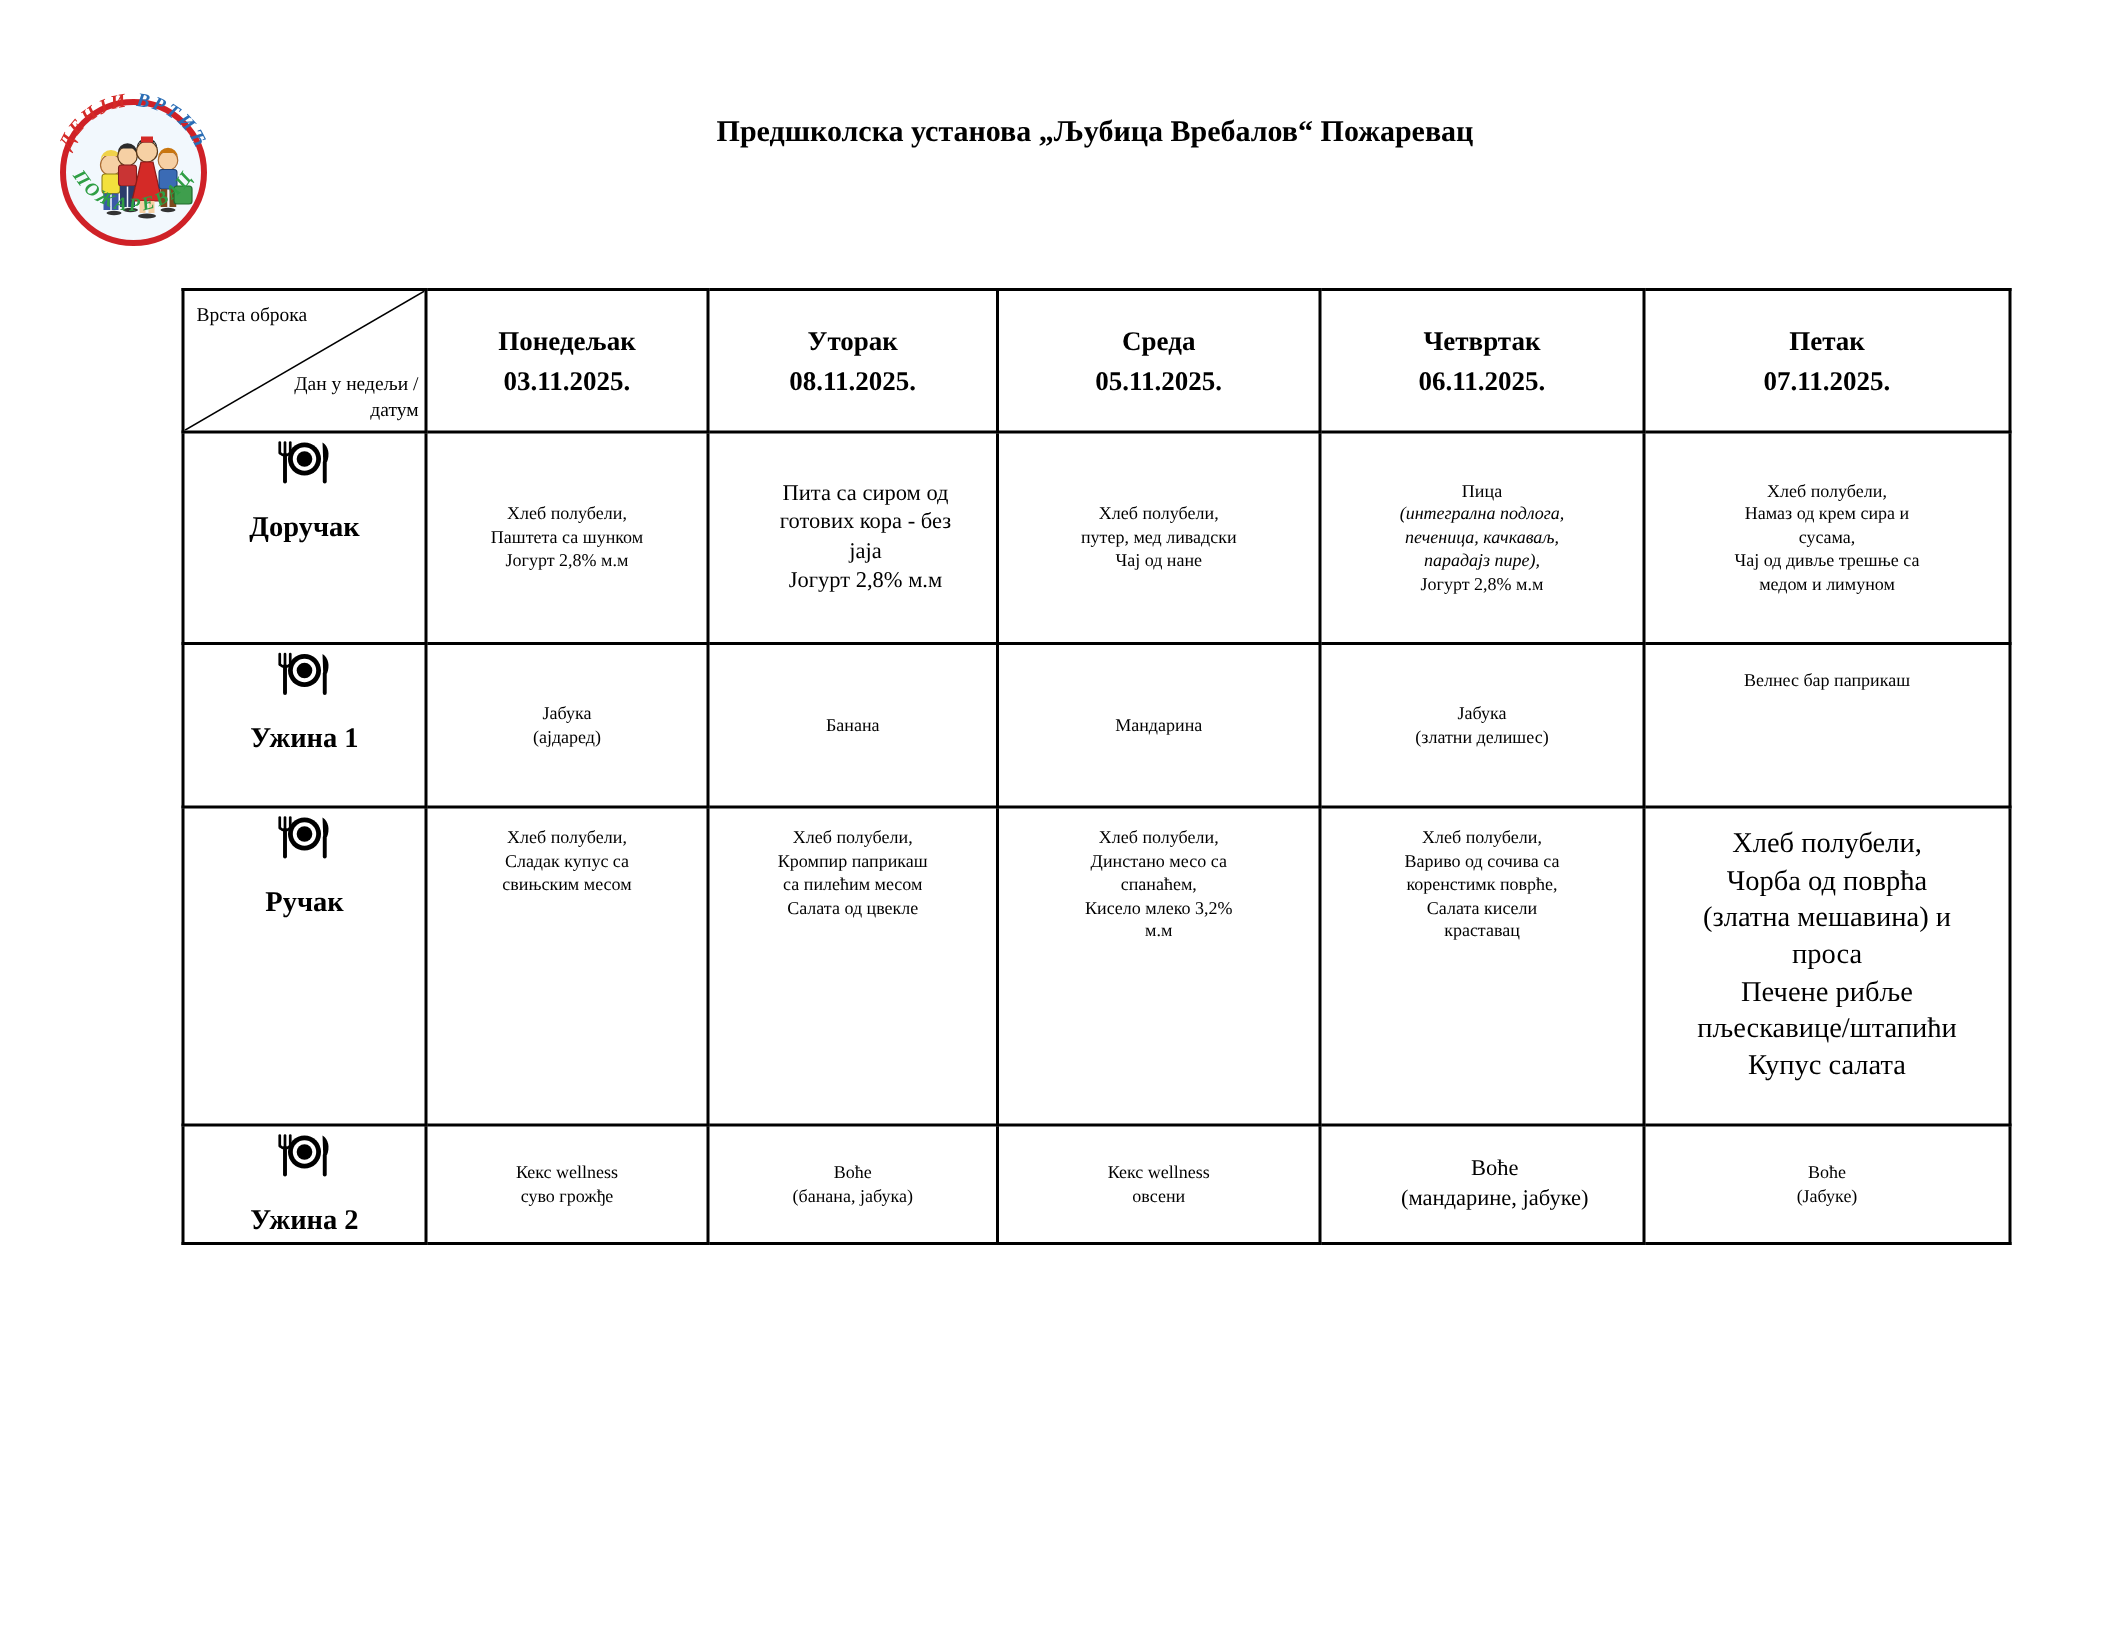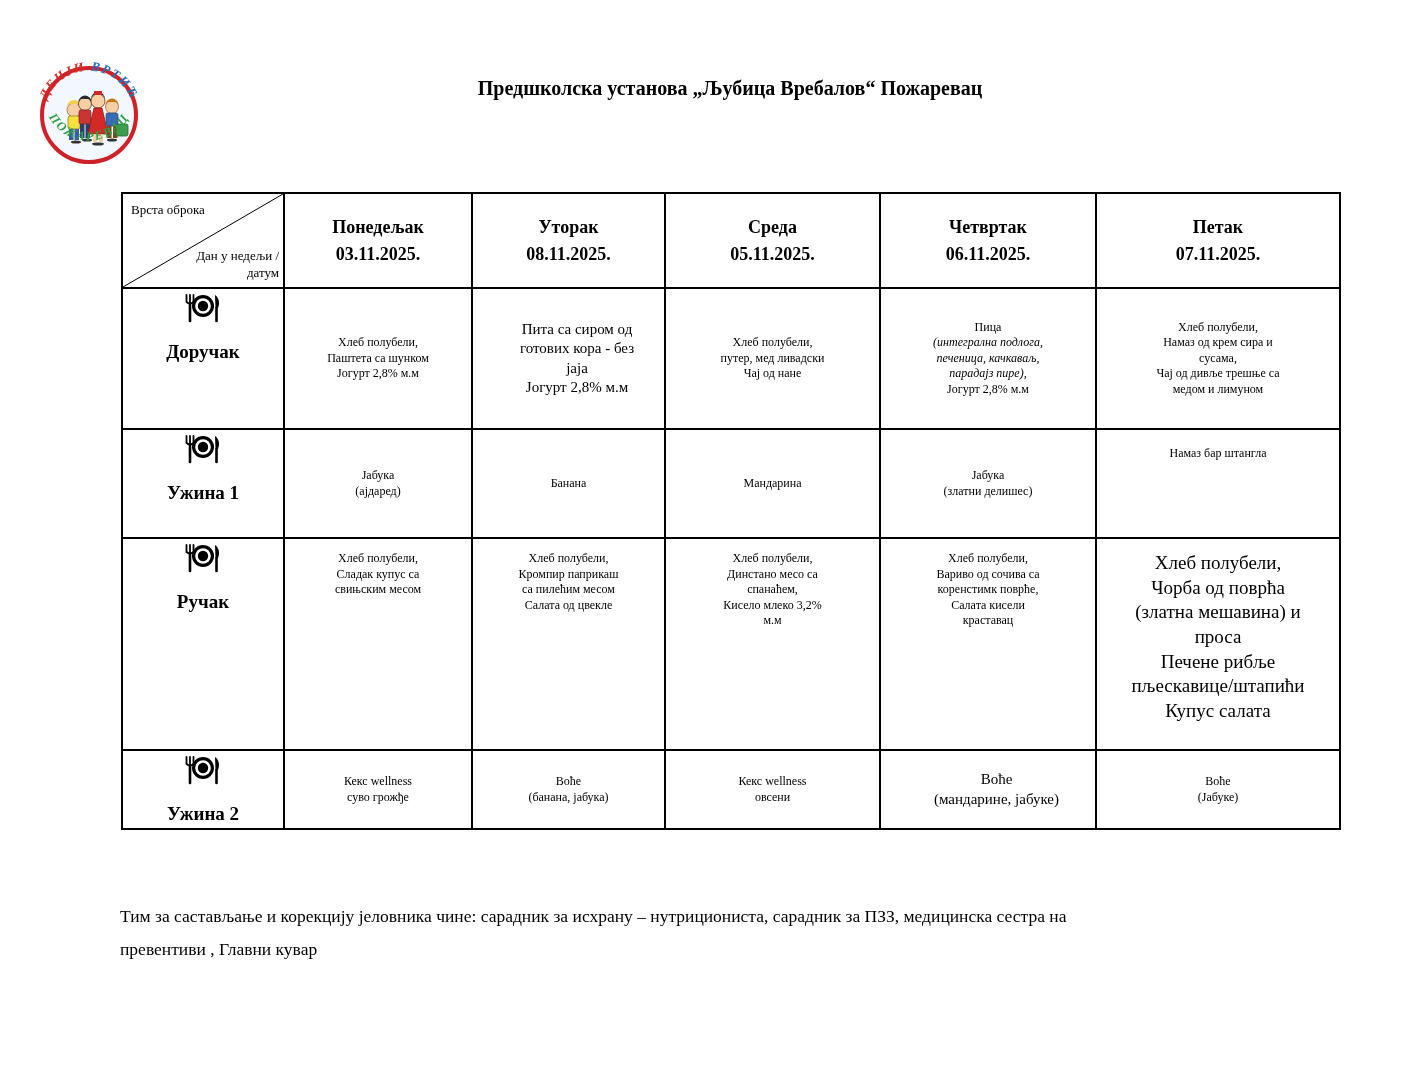--- a/index.html
+++ b/index.html
@@ -208,21 +208,21 @@
             </svg>
           </span>
           <div class="meal-label">Ужина 1</div>
         </td>
         <td class="cell">Јабука
 (ајдаред)</td>
         <td class="cell">Банана</td>
         <td class="cell">Мандарина</td>
         <td class="cell">Јабука
 (златни делишес)</td>
-        <td class="cell" style="vertical-align:top; padding-top:16px">Намаз бар штангла</td>
+        <td class="cell" style="vertical-align:top; padding-top:16px">Велнес бар паприкаш</td>
       </tr>
 
       <tr style="height:212px" class="top-row">
         <td class="label-cell">
           <span class="meal-icon">
             <svg width="44" height="32" viewBox="0 0 44 32">
               <g stroke="#000" stroke-width="1.8" stroke-linecap="round">
                 <line x1="5.5" y1="3" x2="5.5" y2="10"></line>
                   <line x1="9" y1="3" x2="9" y2="10"></line>
                   <line x1="12.5" y1="3" x2="12.5" y2="10"></line>
@@ -291,16 +291,14 @@
         <td class="cell">Кекс wellness
 овсени</td>
         <td class="cell small">Воће
 (мандарине, јабуке)</td>
         <td class="cell">Воће
 (Јабуке)</td>
       </tr>
     </tbody>
   </table>
 
-  <div class="footer-note">Тим за састављање и корекцију јеловника чине: сарадник за исхрану – нутрициониста, сарадник за ПЗЗ,  медицинска сестра на
-превентиви , Главни кувар</div>
 
 </div>
 
 </body></html>

